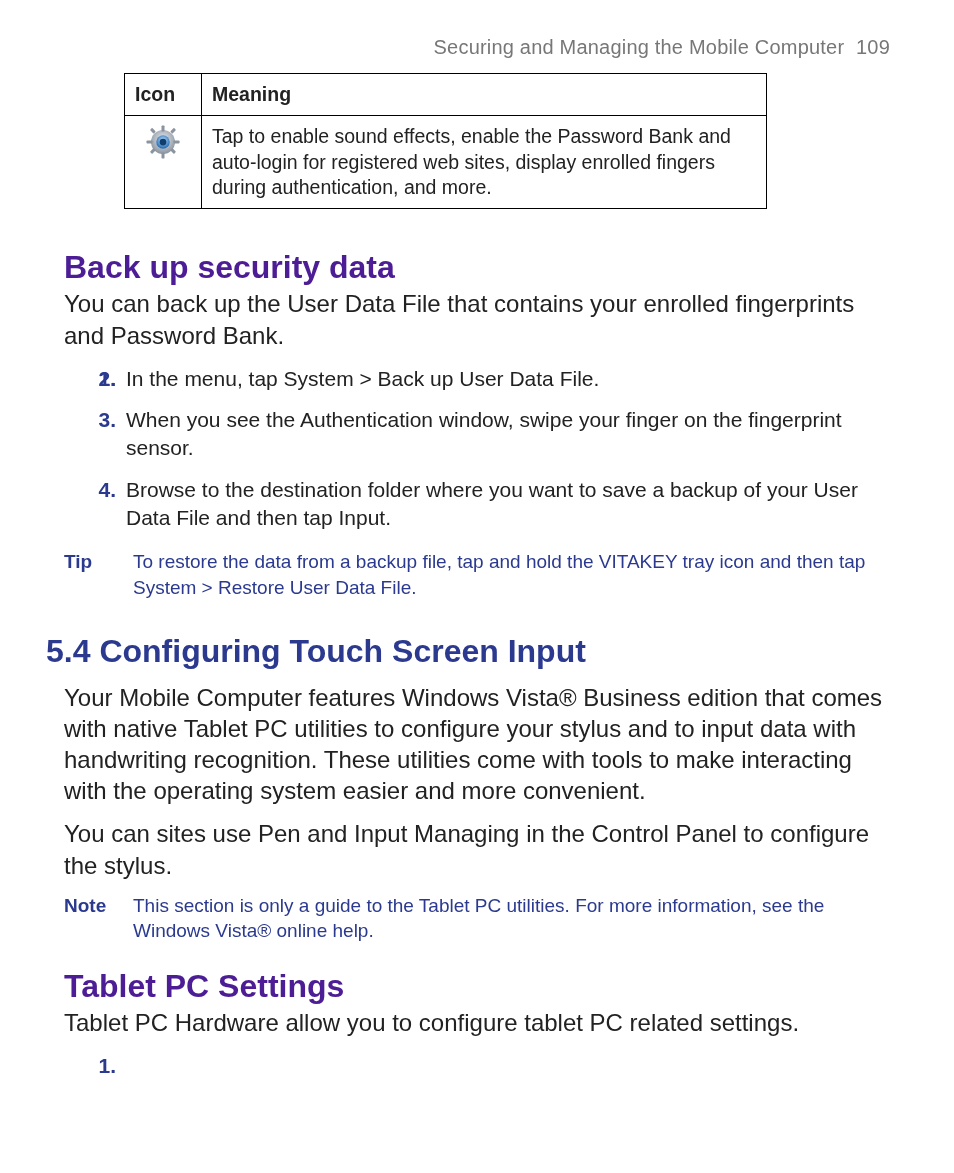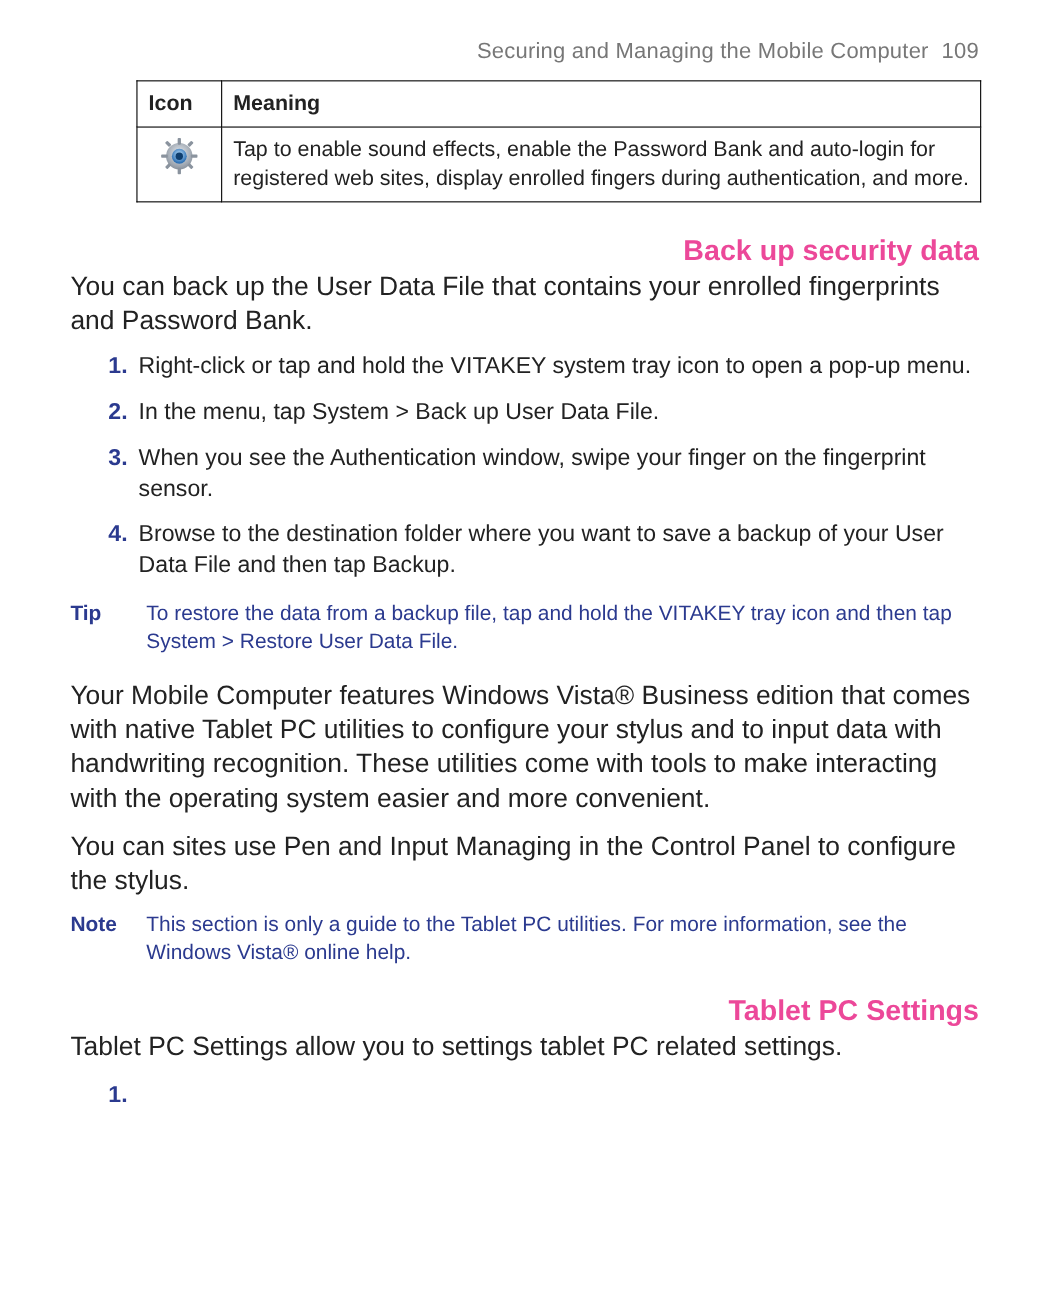--- a/index.html
+++ b/index.html
@@ -21,22 +21,22 @@
     font-size: 20px;
     color: #777;
     margin-bottom: 14px;
     letter-spacing: 0.2px;
   }
   .running-head .pnum {
     margin-left: 6px;
   }
   table.icon-table {
     border-collapse: collapse;
-    margin: 0 0 28px 60px;
-    width: 768px;
+    margin: 0 0 40px 60px;
+    width: 643px;
   }
   table.icon-table th, table.icon-table td {
     border: 1px solid #000;
     padding: 8px 10px;
     vertical-align: top;
     font-size: 19.5px;
     line-height: 1.3;
   }
   table.icon-table th {
     text-align: left;
@@ -44,25 +44,24 @@
   }
   .gear-icon-cell {
     width: 56px;
     text-align: center;
     vertical-align: middle;
   }
   .gear-svg {
     display: inline-block;
   }
   h2.subhead {
-    color: #ec4899;
-    font-size: 26px;
+    color: #4c1d95;
+    font-size: 32px;
     font-weight: 700;
     margin: 24px 0 2px 0;
-    text-align: right;
   }
   p.body {
     font-size: 24px;
     line-height: 1.3;
     margin: 2px 0 12px 0;
     color: #222;
   }
   ol.numlist {
     list-style: none;
     padding: 0;
@@ -161,61 +160,61 @@
       </tr>
     </tbody>
   </table>
 
   <h2 class="subhead">Back up security data</h2>
   <p class="body">You can back up the User Data File that contains your enrolled fingerprints and Password Bank.</p>
 
   <ol class="numlist">
     <li>
       <span class="num">1.</span>
-      <span>Right-click or tap and hold the VITAKEY system tray icon to open a pop-up menu.</span>
     </li>
     <li>
       <span class="num">2.</span>
       <span>
         <span>In the menu, tap </span><b>System &gt; Back up User Data File</b><span>.</span>
       </span>
     </li>
     <li>
       <span class="num">3.</span>
       <span>When you see the Authentication window, swipe your finger on the fingerprint sensor.</span>
     </li>
     <li>
       <span class="num">4.</span>
       <span>
-        <span>Browse to the destination folder where you want to save a backup of your User Data File and then tap </span><b>Backup</b><span>.</span>
+        <span>Browse to the destination folder where you want to save a backup of your User Data File and then tap </span><b>Input</b><span>.</span>
       </span>
     </li>
   </ol>
 
   <div class="callout">
     <div class="label">Tip</div>
     <div class="text">
       <span>To restore the data from a backup file, tap and hold the VITAKEY tray icon and then tap </span><b>System &gt; Restore User Data File</b><span>.</span>
     </div>
   </div>
 
+  <h1 class="section-head">5.4  Configuring Touch Screen Input</h1>
 
   <p class="body">Your Mobile Computer features Windows Vista® Business edition that comes with native Tablet PC utilities to configure your stylus and to input data with handwriting recognition. These utilities come with tools to make interacting with the operating system easier and more convenient.</p>
 
   <p class="body">
     <span>You can sites use </span><b>Pen and Input Managing</b><span> in the Control Panel to configure the stylus.</span>
   </p>
 
   <div class="callout">
     <div class="label">Note</div>
     <div class="text">This section is only a guide to the Tablet PC utilities. For more information, see the Windows Vista® online help.</div>
   </div>
 
   <h2 class="subhead">Tablet PC Settings</h2>
-  <p class="body">Tablet PC Settings allow you to settings tablet PC related settings.</p>
+  <p class="body">Tablet PC Hardware allow you to configure tablet PC related settings.</p>
 
   <ol class="numlist">
     <li>
       <span class="num">1.</span>
     </li>
   </ol>
 
 </div>
 
 </body></html>

